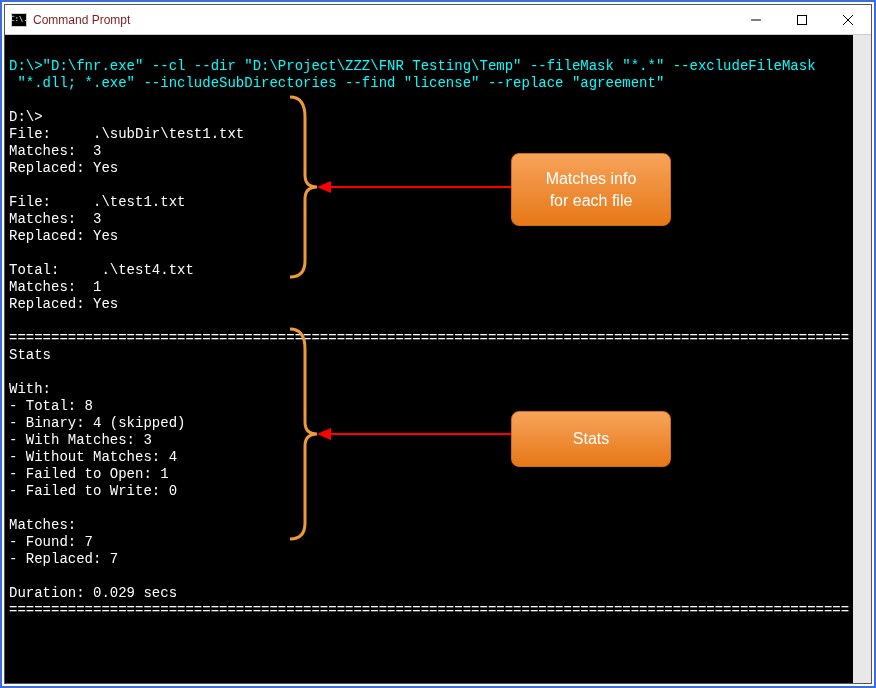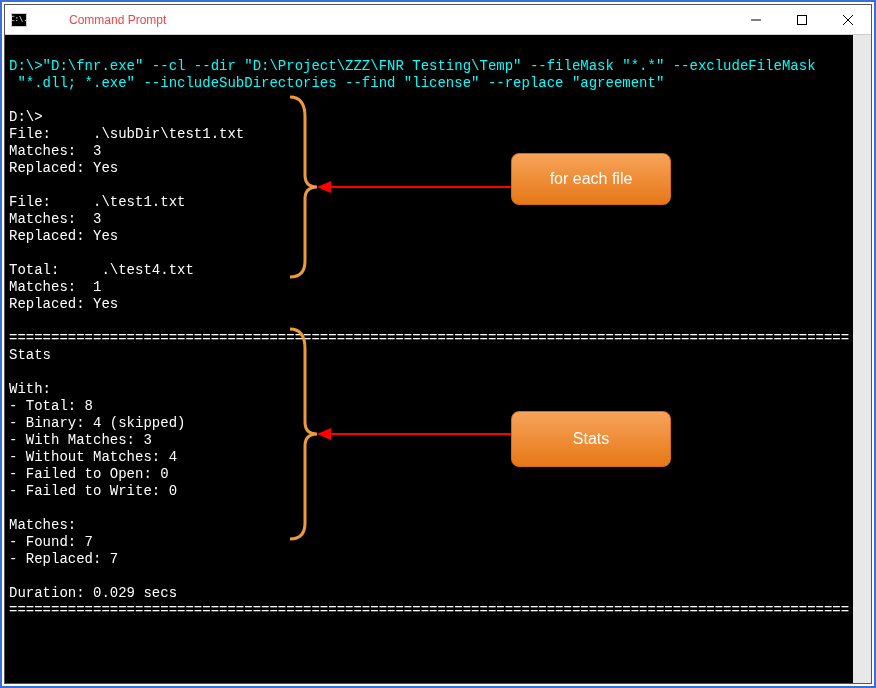--- a/index.html
+++ b/index.html
@@ -39,22 +39,21 @@
     justify-content: center;
   }
   .titlebar-icon span {
     color: #fff;
     font-size: 7px;
     font-family: monospace;
     line-height: 1;
   }
   .titlebar-title {
     font-size: 12px;
-    color: #ef4444;
-    margin-left: 36px;
+    color: #7f1d1d;
   }
   .win-controls {
     position: absolute;
     right: 0;
     top: 0;
     height: 100%;
     display: flex;
   }
   .win-btn {
     width: 46px;
@@ -153,41 +152,42 @@
 <span>Replaced: Yes</span></span>
 
 <span class="divider-line">====================================================================================================</span>
 <span>Stats</span>
 
 <span>With:</span>
 <span>- Total: 8</span>
 <span>- Binary: 4 (skipped)</span>
 <span>- With Matches: 3</span>
 <span>- Without Matches: 4</span>
-<span>- Failed to Open: 0</span>
+<span>- Failed to Open: 1</span>
 <span>- Failed to Write: 0</span>
 
 <span>Matches:</span>
 <span>- Found: 7</span>
 <span>- Replaced: 7</span>
 
 <span>Duration: 0.029 secs</span>
 <span class="divider-line">====================================================================================================</span>
 
     
     <svg class="brace annotation" style="left:280px; top:58px; width:40px; height:188px;" viewBox="0 0 40 188">
       <path d="M 5 4 Q 20 4 20 24 L 20 82 Q 20 94 32 94 Q 20 94 20 106 L 20 168 Q 20 184 5 184" fill="none" stroke="#ed9a3a" stroke-width="3"></path>
     </svg>
     
     <svg class="arrow-line annotation" style="left:312px; top:145px; width:196px; height:14px;" viewBox="0 0 196 14">
       <line x1="12" y1="7" x2="196" y2="7" stroke="#ff0000" stroke-width="2"></line>
       <polygon points="0,7 14,1 14,13" fill="#ff0000"></polygon>
     </svg>
     
     <div class="callout-box annotation" style="left:506px; top:118px; width:160px;">
+      <div>Matches info</div>
       <div>for each file</div>
     </div>
 
     
     <svg class="brace annotation" style="left:280px; top:290px; width:40px; height:218px;" viewBox="0 0 40 218">
       <path d="M 5 4 Q 20 4 20 24 L 20 97 Q 20 109 32 109 Q 20 109 20 121 L 20 198 Q 20 214 5 214" fill="none" stroke="#ed9a3a" stroke-width="3"></path>
     </svg>
     
     <svg class="arrow-line annotation" style="left:312px; top:392px; width:196px; height:14px;" viewBox="0 0 196 14">
       <line x1="12" y1="7" x2="196" y2="7" stroke="#ff0000" stroke-width="2"></line>

